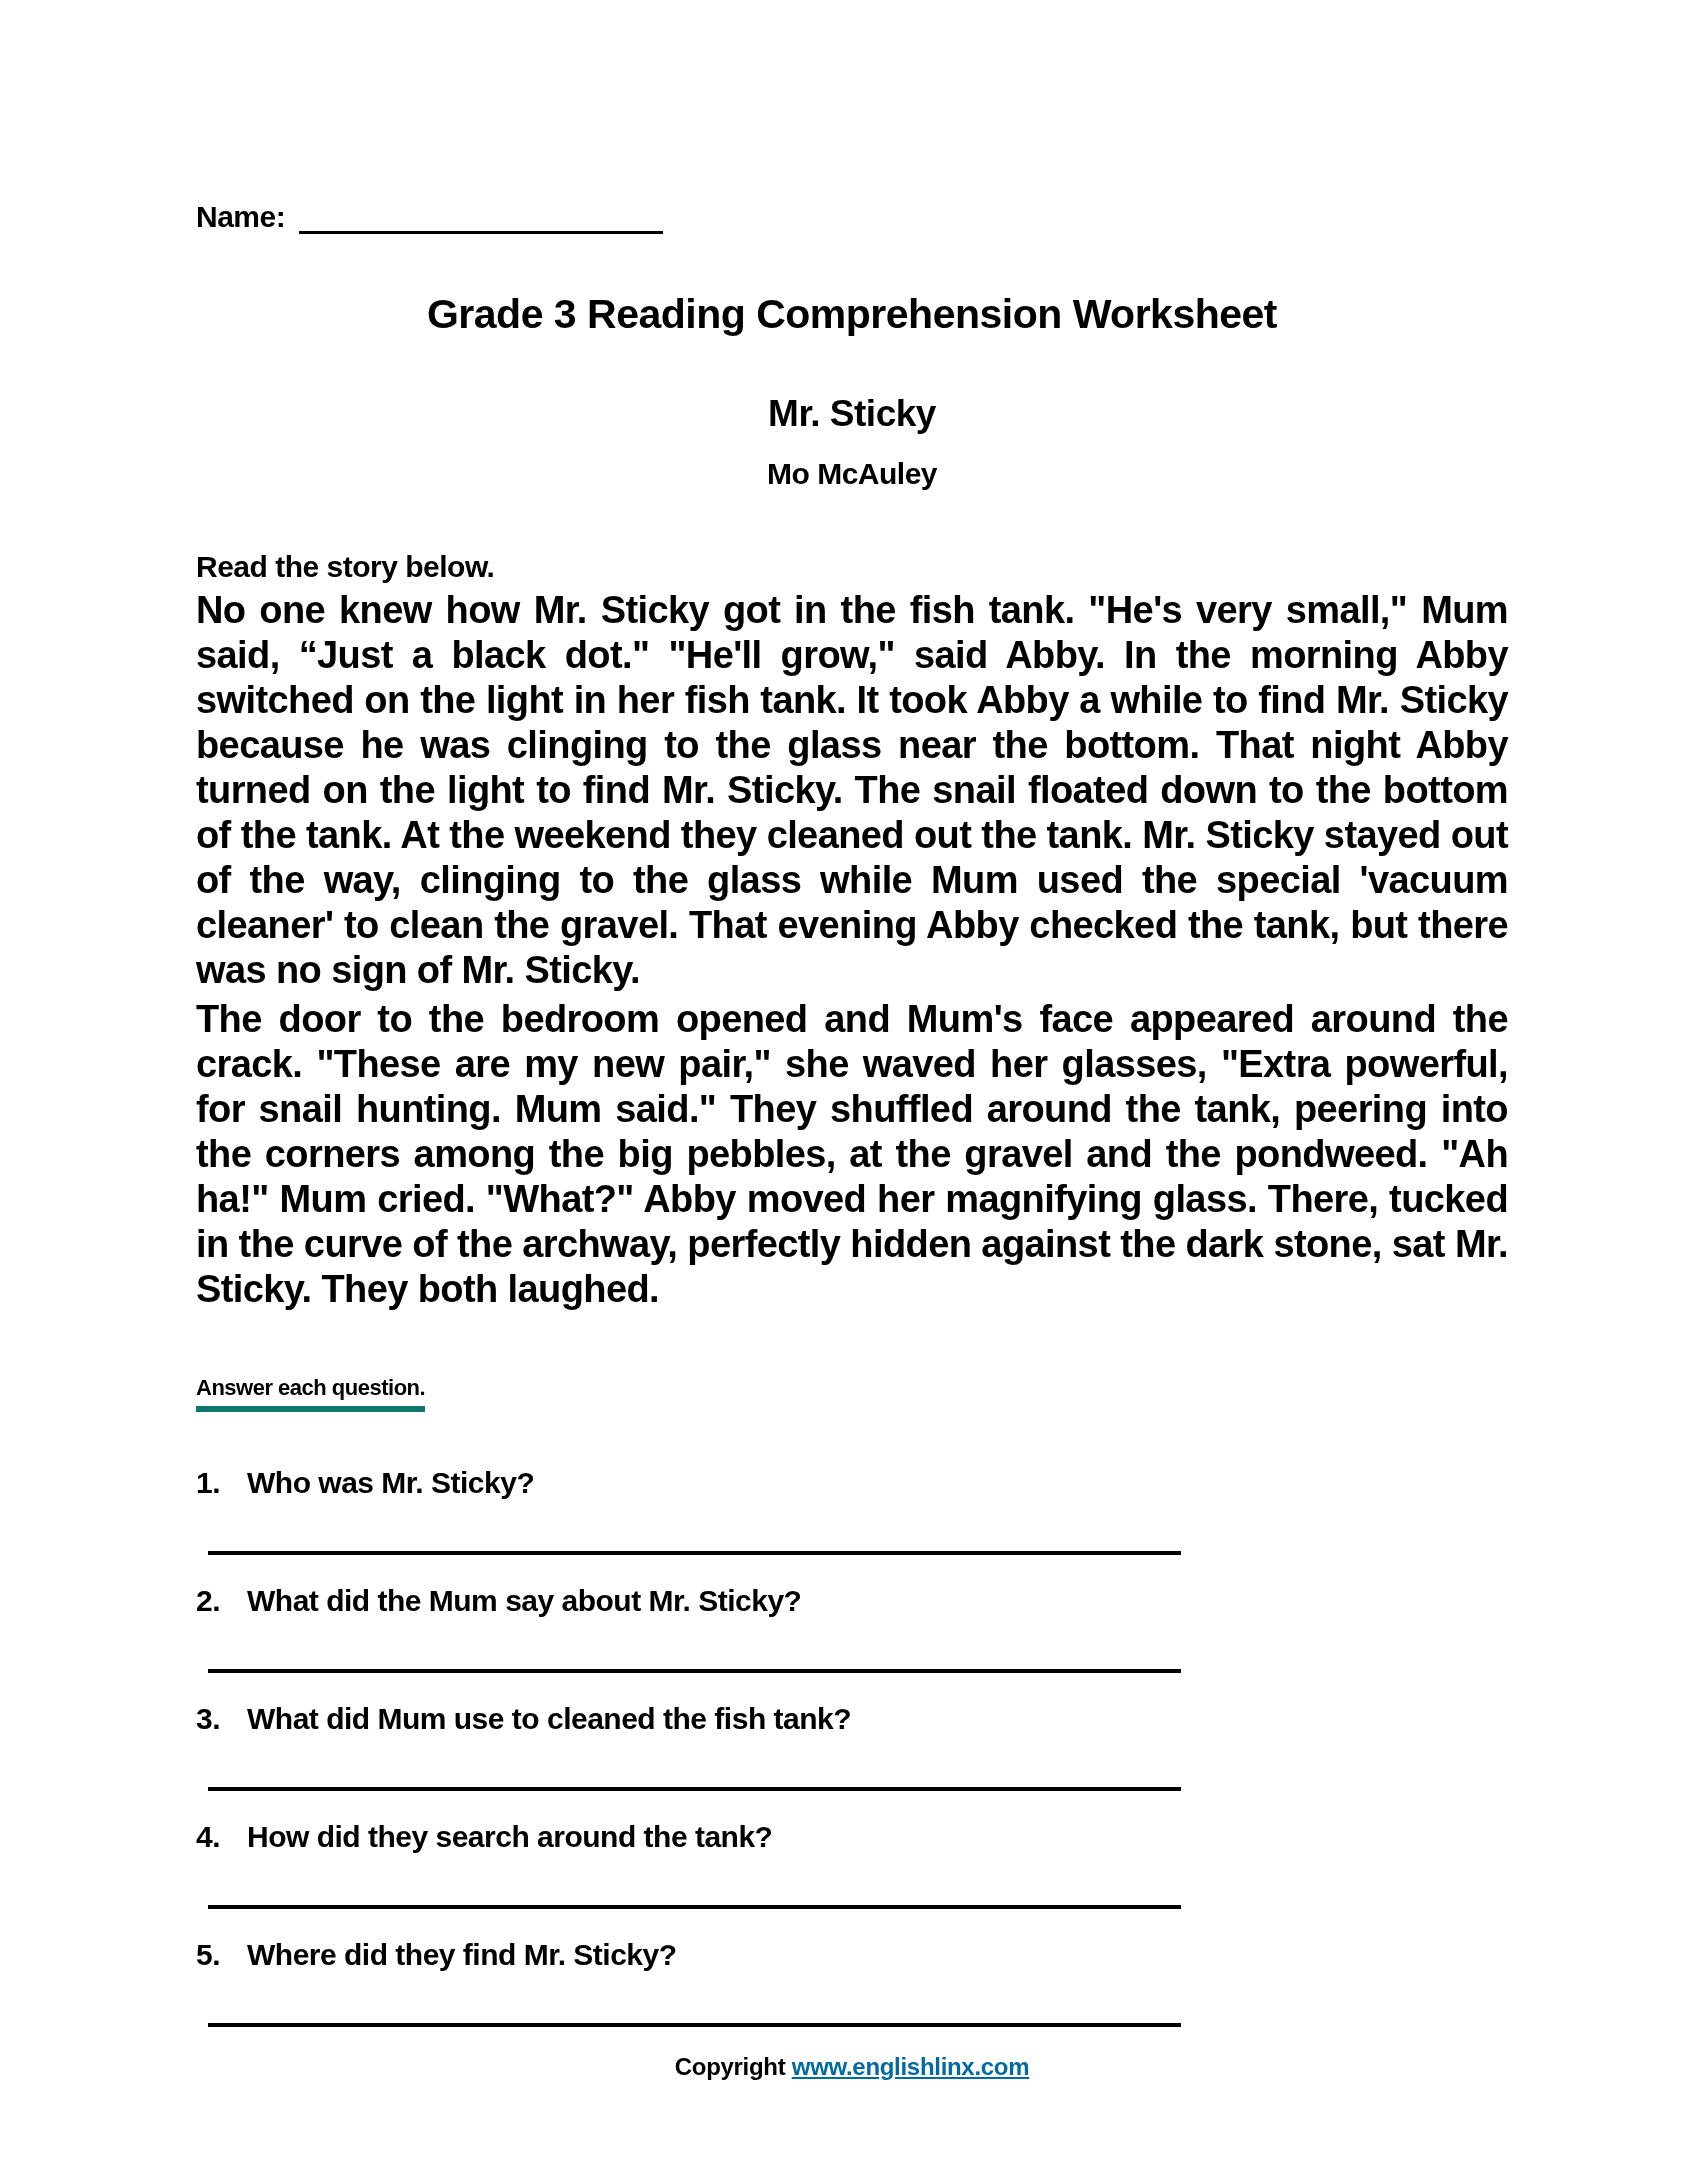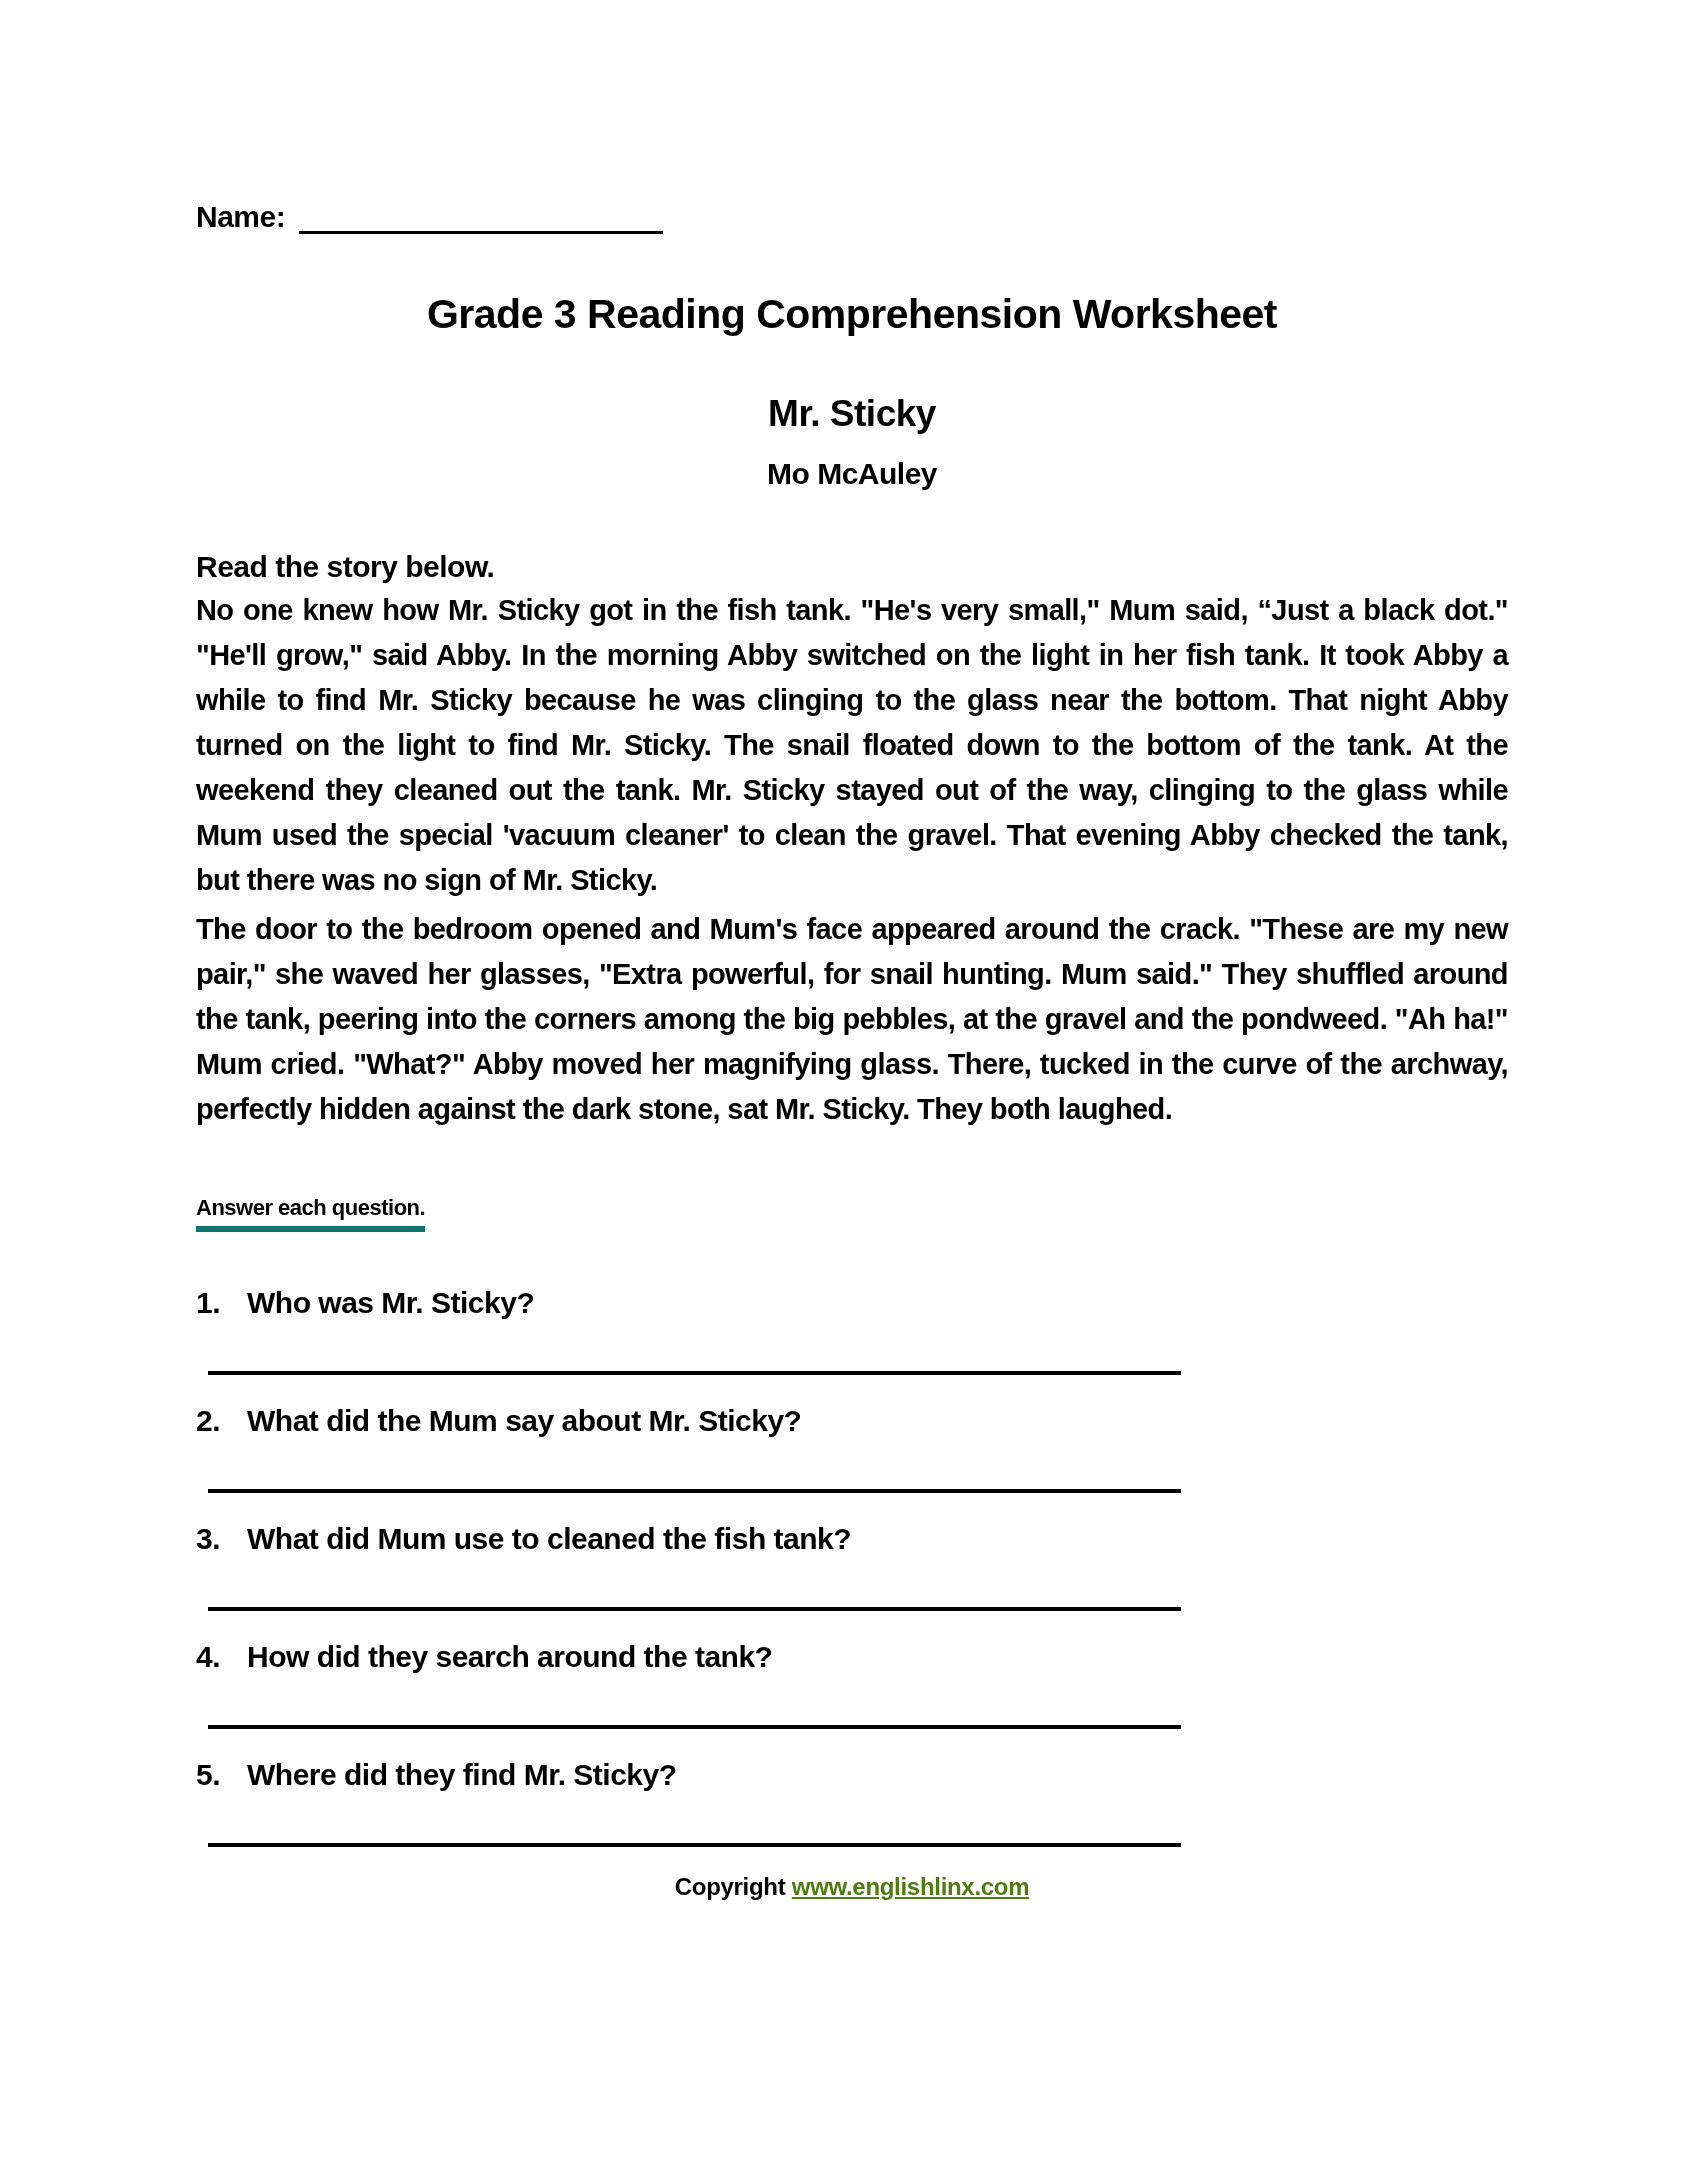--- a/index.html
+++ b/index.html
@@ -51,21 +51,21 @@
     margin-top:22px;
   }
 
   
   .read-instructions {
     font-size:30px;
     letter-spacing:-0.5px;
     margin-top:59px;
   }
   .story-text p {
-    font-size:29px;
+    font-size:38px;
     line-height:45px;
     letter-spacing:-0.6px;
     text-align:justify;
     margin-top:4px;
   }
 
   
   .answer-heading-wrap { margin-top:63px; }
   .answer-heading {
     display:inline-block;
@@ -158,17 +158,17 @@
     <div class="question">
       <span class="question-number">5.</span>
       <span class="question-text">Where did they find Mr. Sticky?</span>
     </div>
     <div class="answer-blank-line"></div>
 
   </div>
 
   <div class="footer">
     <span>Copyright</span>
-    <a href="#" id="copyright-link" style="color: #4d7c0f;">www.englishlinx.com</a>
+    <a href="#" id="copyright-link" style="color: #0369a1;">www.englishlinx.com</a>
   </div>
 
 </div>
 
 
 </body></html>

